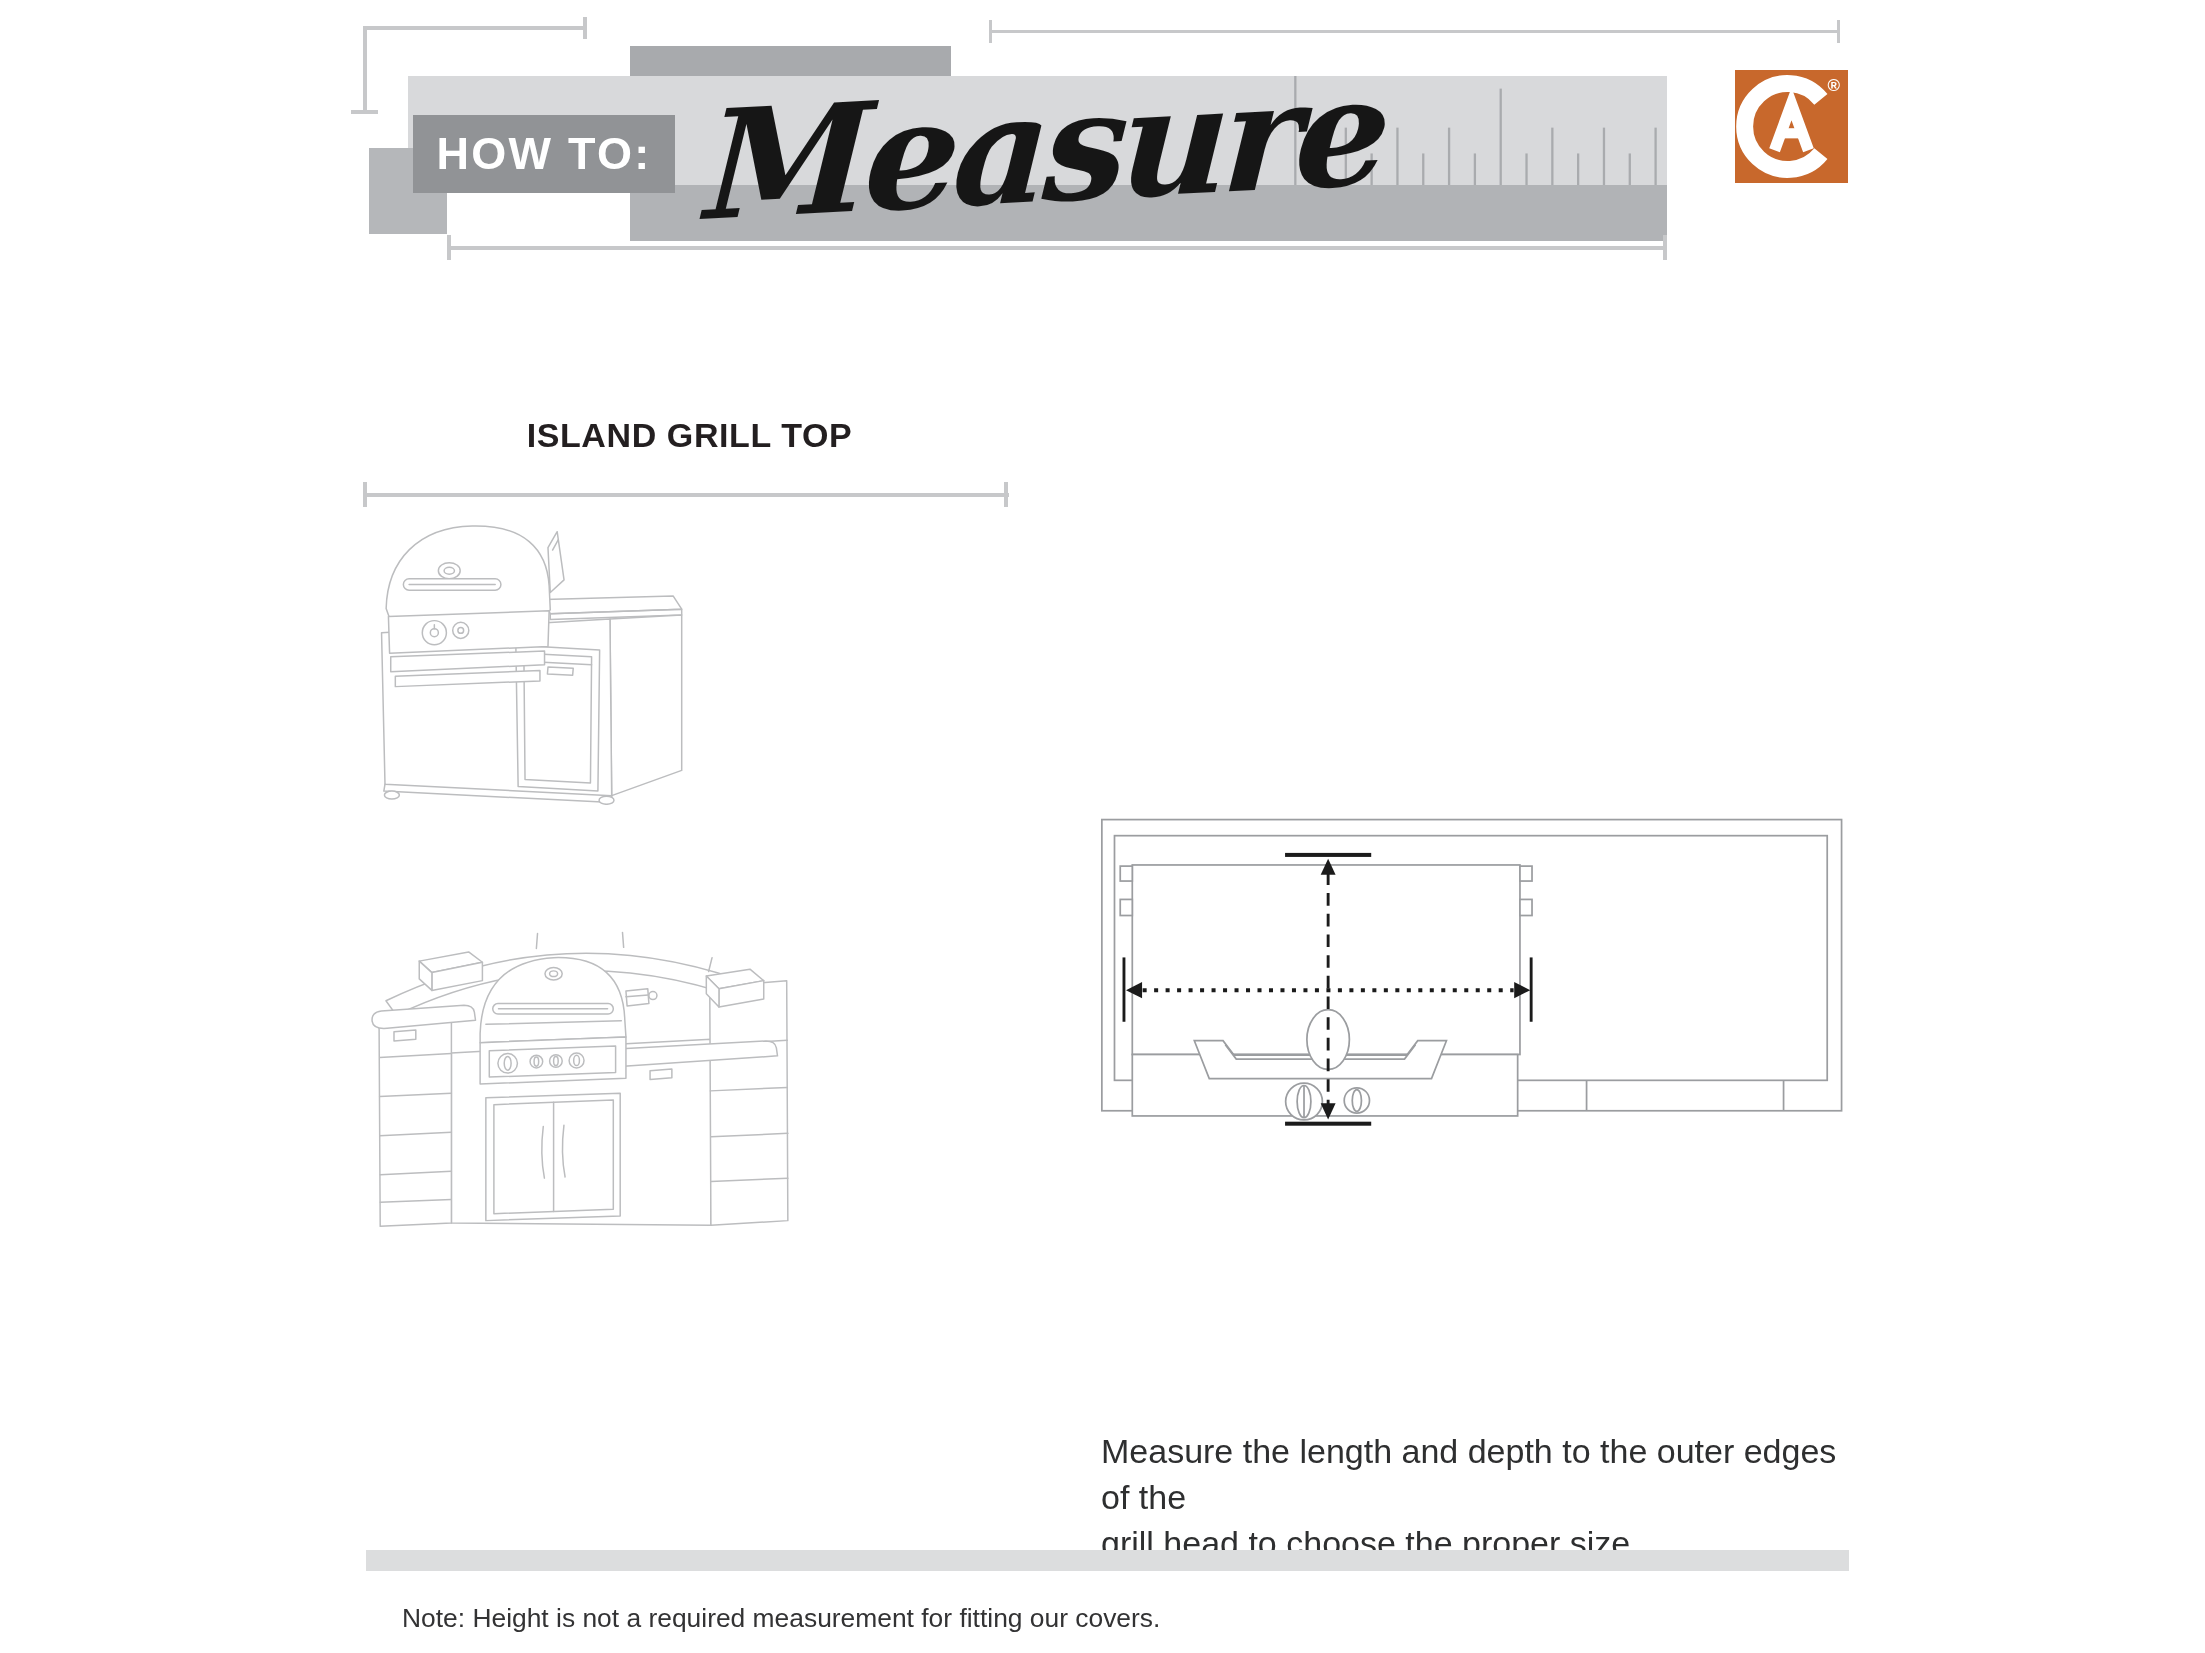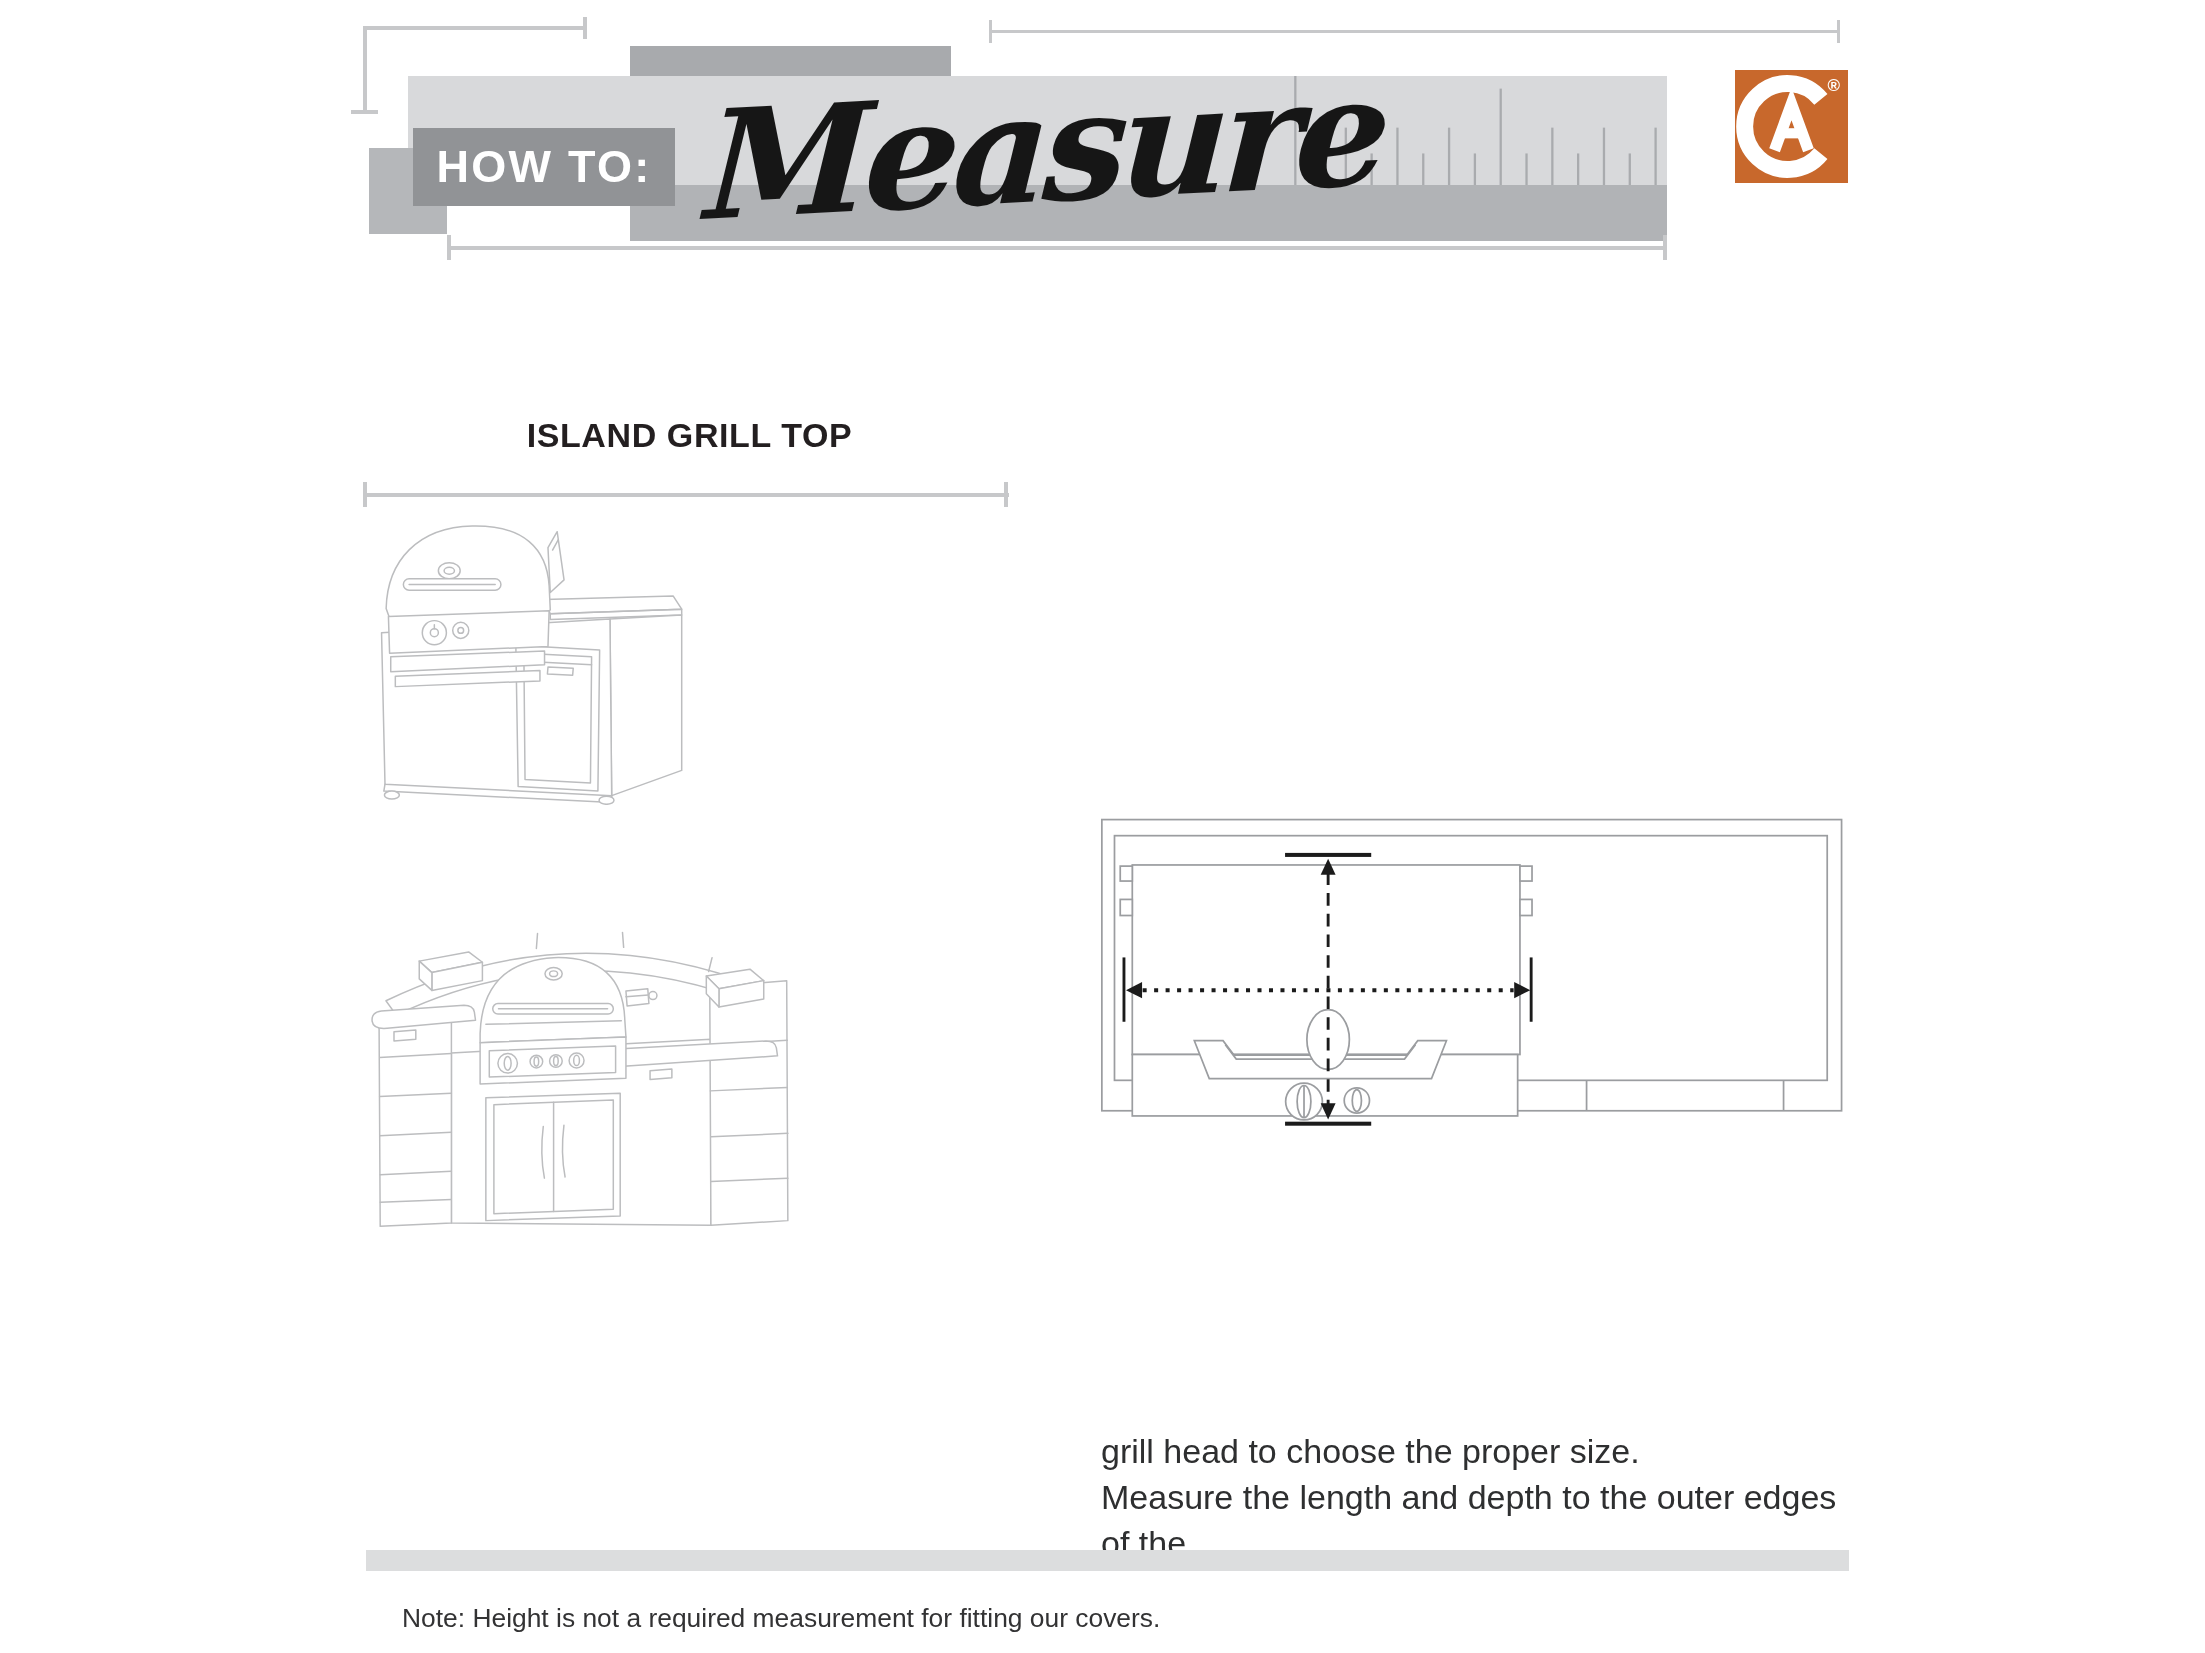--- a/index.html
+++ b/index.html
@@ -7,21 +7,21 @@
           font-family:"Liberation Sans",sans-serif;color:#231f20;}
   .abs{position:absolute;}
 
   
   .gline{position:absolute;background:#c7c8ca;}
   .rect-top-dark{left:630px;top:46px;width:321px;height:101px;background:#a8aaad;}
   .bar-light{left:408px;top:76px;width:1259px;height:109px;background:#d8d9db;}
   .bar-sub{left:630px;top:185px;width:1037px;height:56px;background:#b1b3b6;}
   .rect-left-small{left:369px;top:148px;width:78px;height:86px;background:#b5b7ba;}
   .howto-box{left:413px;top:115px;width:262px;height:78px;background:#919396;
-             display:flex;align-items:center;justify-content:center;margin-top:13px;}
+             display:flex;align-items:center;justify-content:center;}
   .howto-text{color:#ffffff;font-weight:bold;font-size:45px;letter-spacing:2.3px;}
   .title-script{left:706px;top:74px;width:632px;text-align:center;
                 font-family:"DejaVu Serif",serif;font-style:italic;font-weight:bold;
                 font-size:150px;letter-spacing:-6.9px;color:#161616;
                 transform:rotate(-3deg) skewX(-6deg);line-height:1;}
   .logo{left:1735px;top:70px;width:113px;height:113px;background:#c8682c;}
   .logo svg{position:absolute;left:0;top:0;}
   .logo .reg{position:absolute;right:8px;top:5.7px;color:#ffffff;font-size:17px;font-weight:bold;}
 
   
@@ -233,21 +233,21 @@
     <polygon class="blk" points="397,530 384,502 410,502"></polygon>
 
     <rect class="blk" x="39" y="248" width="5" height="112"></rect>
     <rect class="blk" x="748" y="248" width="5" height="112"></rect>
     <line x1="74" y1="305" x2="720" y2="305" stroke="#1b1b1b" stroke-width="7" stroke-dasharray="7 13"></line>
     <polygon class="blk" points="45,305 73,291 73,319"></polygon>
     <polygon class="blk" points="749,305 721,291 721,319"></polygon>
   </svg>
 
   <div class="abs instruction">
+    <div>Measure the length and depth to the outer edges of the</div>
     <div>grill head to choose the proper size.</div>
-    <div>Measure the length and depth to the outer edges of the</div>
   </div>
 
   <div class="abs divider"></div>
   <div class="abs note">Note: Height is not a required measurement for fitting our covers.</div>
 
 </div>
 
 
 </body></html>

